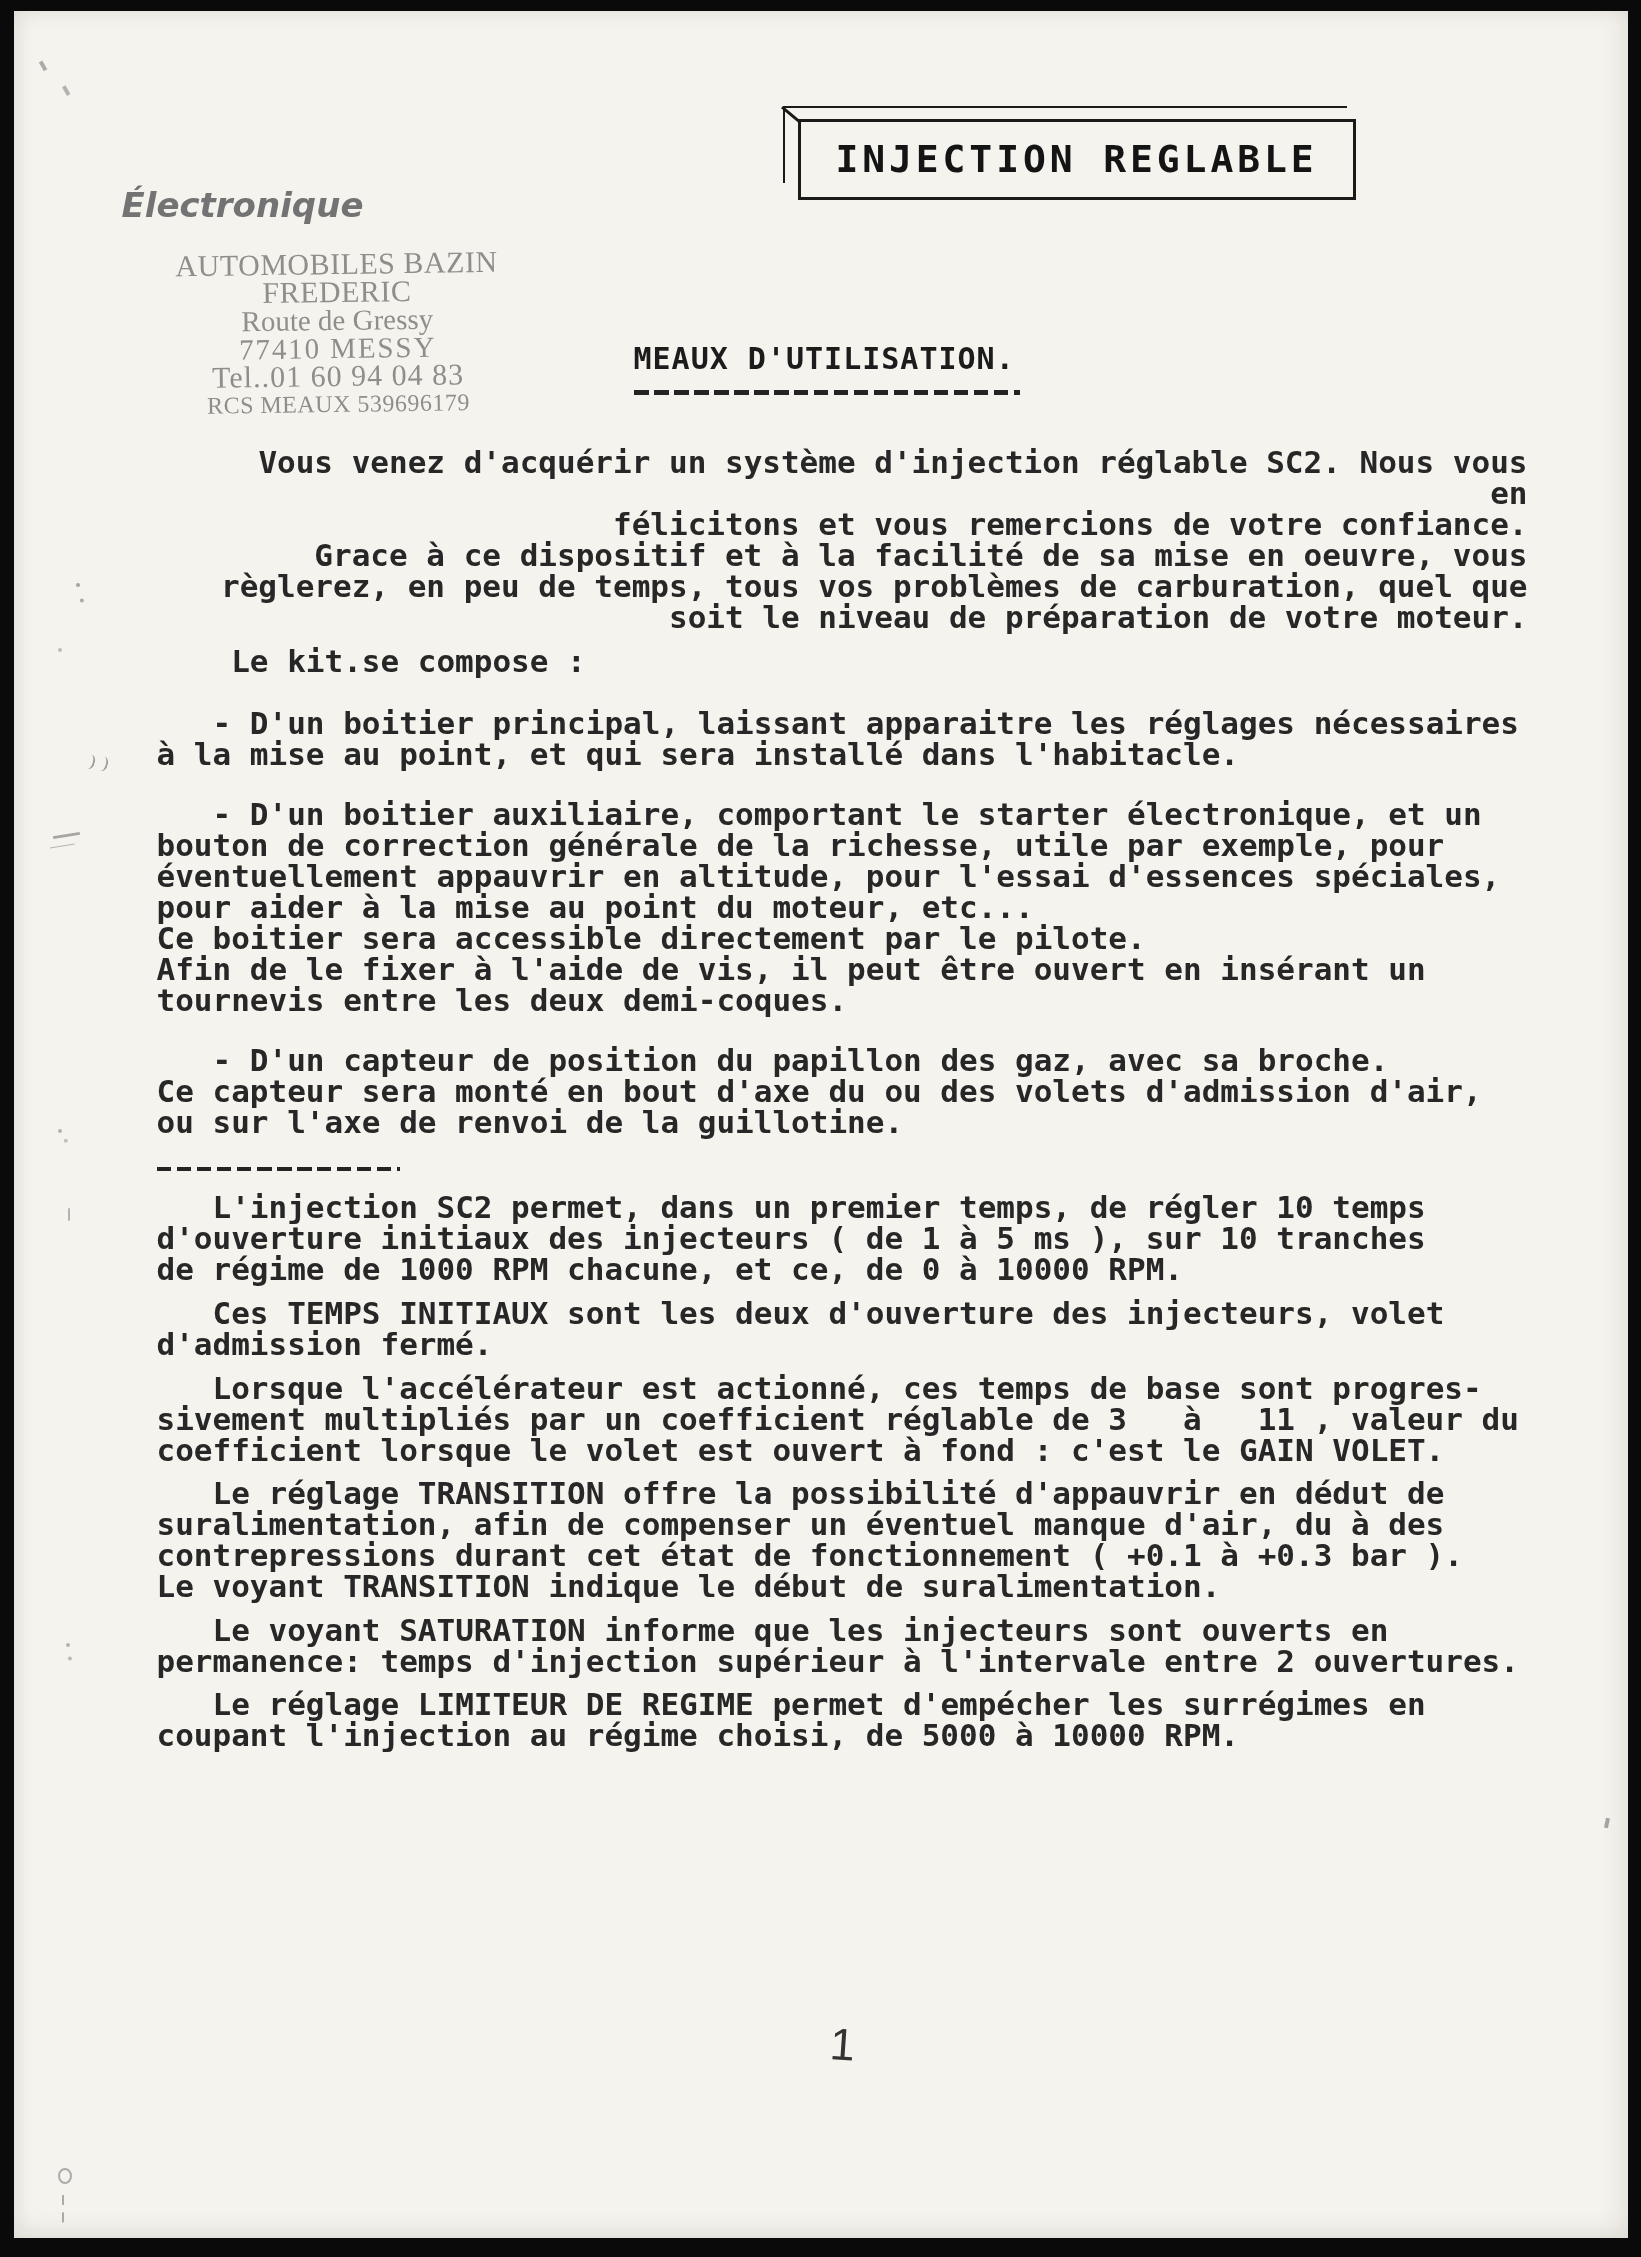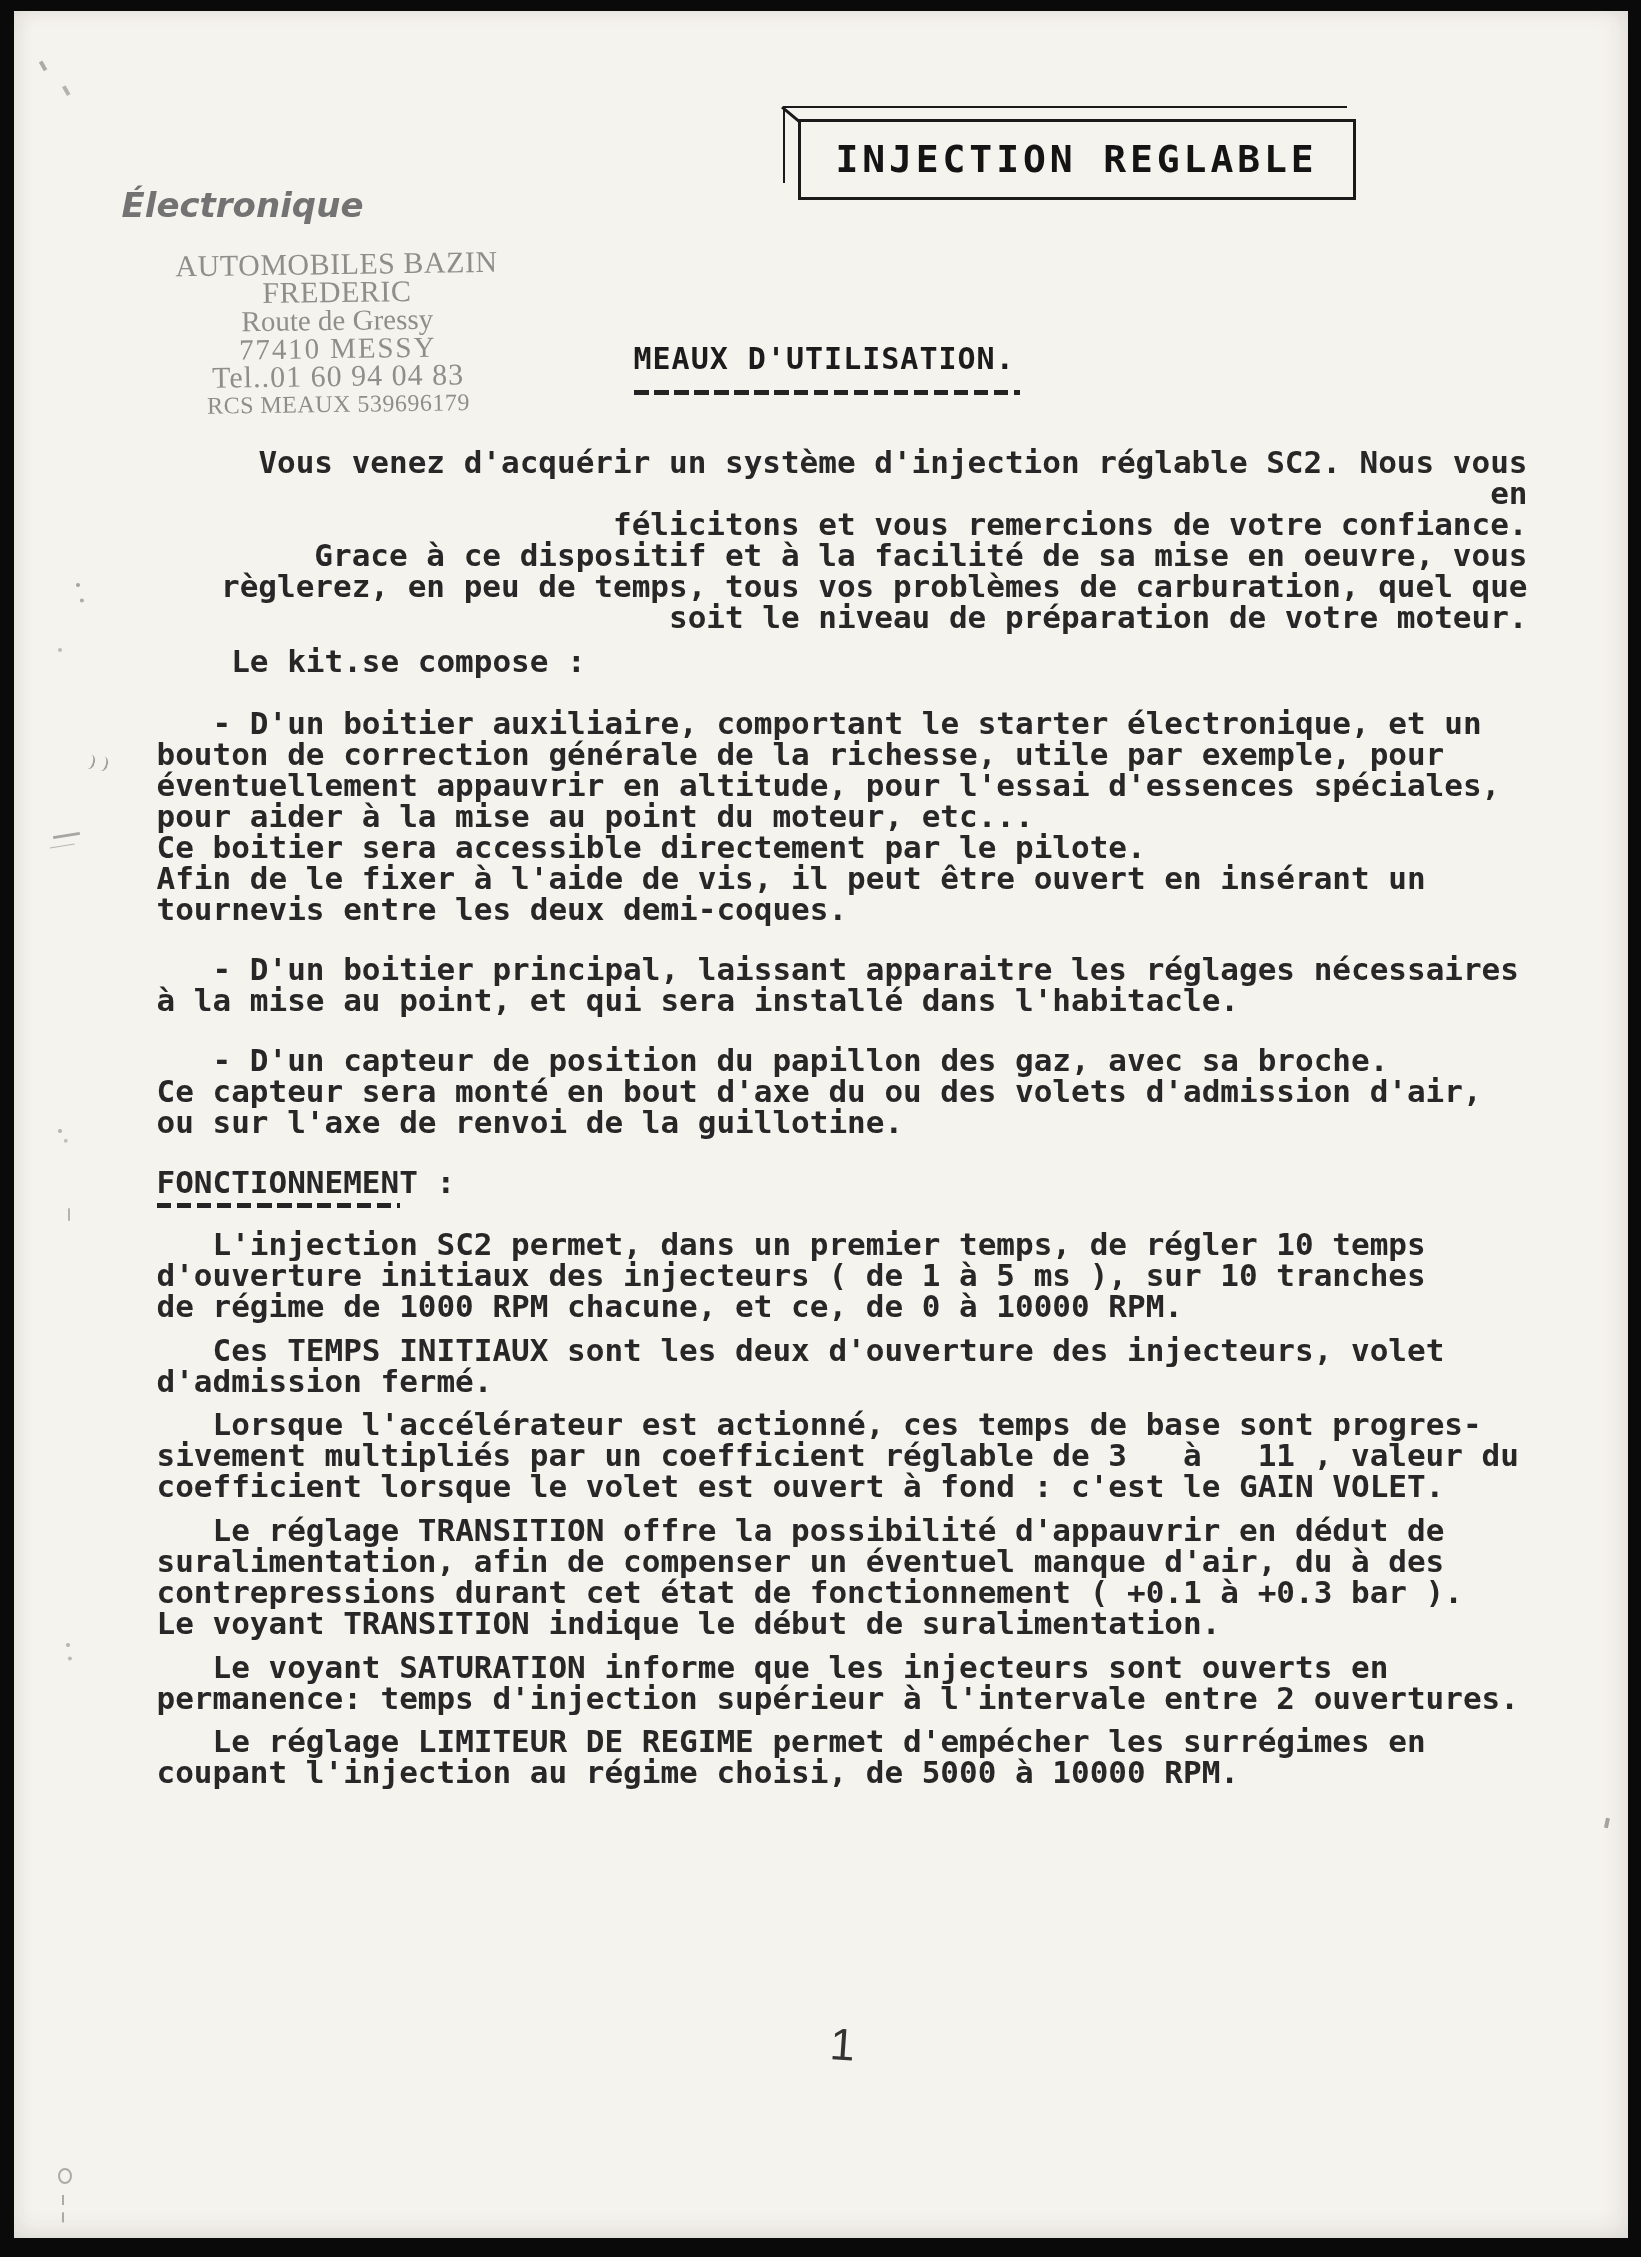--- a/index.html
+++ b/index.html
@@ -154,33 +154,32 @@
     <div class="dashline"></div>
   </div>
 
   <div class="body-text">
     <p class="para intro">   Vous venez d'acquérir un système d'injection réglable SC2. Nous vous en
 félicitons et vous remercions de votre confiance.
    Grace à ce dispositif et à la facilité de sa mise en oeuvre, vous
 règlerez, en peu de temps, tous vos problèmes de carburation, quel que
 soit le niveau de préparation de votre moteur.</p>
     <p class="para kit-head">    Le kit.se compose :</p>
+    <p class="para kit-item">   - D'un boitier principal, laissant apparaitre les réglages nécessaires
+à la mise au point, et qui sera installé dans l'habitacle.</p>
     <p class="para kit-item">   - D'un boitier auxiliaire, comportant le starter électronique, et un
 bouton de correction générale de la richesse, utile par exemple, pour
 éventuellement appauvrir en altitude, pour l'essai d'essences spéciales,
 pour aider à la mise au point du moteur, etc...
 Ce boitier sera accessible directement par le pilote.
 Afin de le fixer à l'aide de vis, il peut être ouvert en insérant un
 tournevis entre les deux demi-coques.</p>
-    <p class="para kit-item">   - D'un boitier principal, laissant apparaitre les réglages nécessaires
-à la mise au point, et qui sera installé dans l'habitacle.</p>
     <p class="para kit-item">   - D'un capteur de position du papillon des gaz, avec sa broche.
 Ce capteur sera monté en bout d'axe du ou des volets d'admission d'air,
 ou sur l'axe de renvoi de la guillotine.</p>
-    <p class="para section">FONCTIONNEMENT :</p>
     <div class="dashline section-dash"></div>
     <p class="para">   L'injection SC2 permet, dans un premier temps, de régler 10 temps
 d'ouverture initiaux des injecteurs ( de 1 à 5 ms ), sur 10 tranches
 de régime de 1000 RPM chacune, et ce, de 0 à 10000 RPM.</p>
     <p class="para">   Ces TEMPS INITIAUX sont les deux d'ouverture des injecteurs, volet
 d'admission fermé.</p>
     <p class="para">   Lorsque l'accélérateur est actionné, ces temps de base sont progres-
 sivement multipliés par un coefficient réglable de 3   à   11 , valeur du
 coefficient lorsque le volet est ouvert à fond : c'est le GAIN VOLET.</p>
     <p class="para">   Le réglage TRANSITION offre la possibilité d'appauvrir en dédut de

